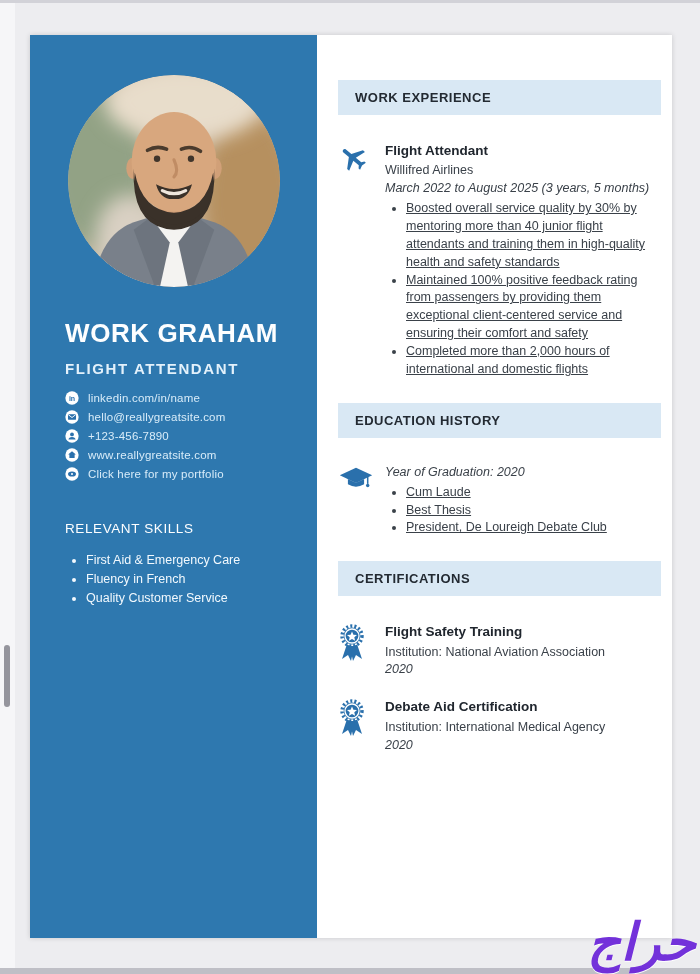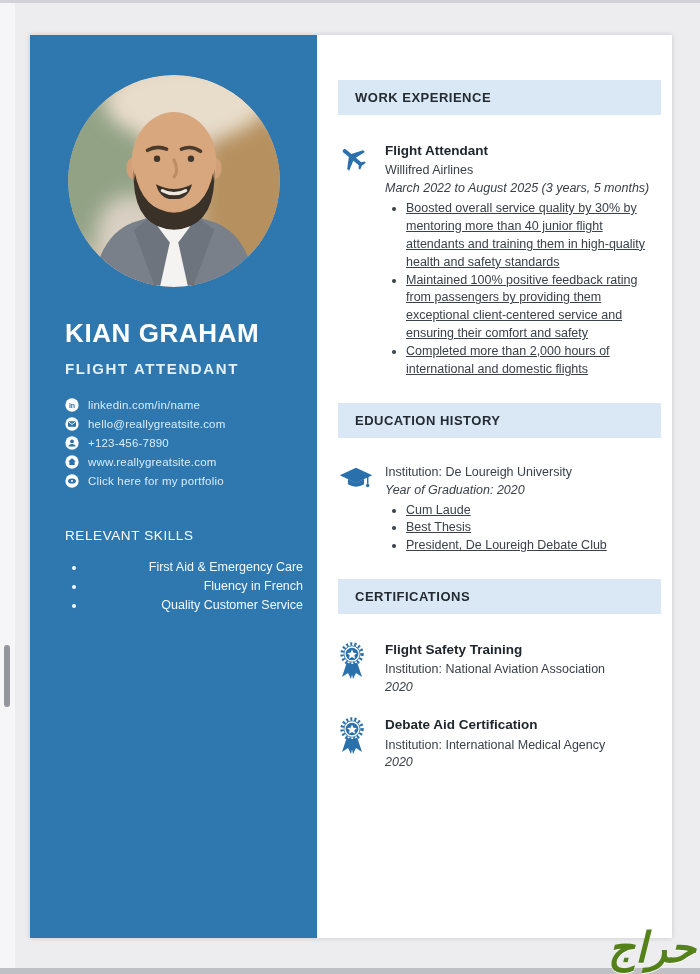--- a/index.html
+++ b/index.html
@@ -20,28 +20,28 @@
     background:#ffffff; box-shadow:0 0 5px rgba(0,0,0,.16);
     display:flex;
   }
 
   
   .sidebar { width:287px; background:#2e78af; color:#fff; flex-shrink:0; }
   .photo-wrap { width:212px; height:212px; margin:40px auto 0; border-radius:50%; overflow:hidden; }
   .photo-wrap svg { display:block; width:100%; height:100%; }
   .name  { margin:31px 18px 0 35px; font-size:26px; font-weight:bold; letter-spacing:.6px; color:#fdfeff; }
   .role  { margin:11px 18px 0 35px; font-size:15px; font-weight:bold; letter-spacing:1.6px; color:#e3f1fb; }
-  .contacts { margin:21px 12px 0 35px; }
+  .contacts { margin:14px 12px 0 35px; }
   .contact-row { display:flex; align-items:center; margin-bottom:5px; height:14px; }
   .cicon { width:14px; height:14px; margin-right:9px; flex-shrink:0; }
   .cicon svg { display:block; width:14px; height:14px; }
   .contact-text { font-size:11.5px; color:#d8ecf9; letter-spacing:.2px; white-space:nowrap; }
   .skills-header { margin:40px 18px 0 35px; font-size:13.5px; font-weight:normal; letter-spacing:.6px; color:#fdfeff; }
   .skills-list { margin:15px 14px 0 42px; list-style:disc; padding-left:14px; }
-  .skills-list li { font-size:12.5px; line-height:19px; color:#f2f9fe;text-align:right; }
+  .skills-list li { font-size:12.5px; line-height:19px; color:#f2f9fe; }
 
   
   .content { flex:1; min-width:0; }
   .section-bar {
     margin:45px 11px 0 21px; height:35px; background:#d9e8f4;
     display:flex; align-items:center; padding-left:17px;
   }
   .section-bar.later { margin-top:24px; }
   .section-title { font-size:13px; font-weight:bold; letter-spacing:.5px; color:#232a32; }
 
@@ -56,21 +56,21 @@
   ul.bullets li { margin:0;text-decoration:underline; }
 
   
   .scroll-thumb {
     position:absolute; left:4px; top:645px; width:6px; height:62px;
     background:#95959d; border-radius:3px;
   }
   .watermark {
     position:absolute; right:4px; bottom:2px; z-index:5;
     font-family:"DejaVu Sans",sans-serif; font-weight:bold; font-style:italic;
-    font-size:42px; color:#4d7c0f; text-shadow:0 1px 0 #ffffff;
+    font-size:52px; color:#6d28d9; text-shadow:0 1px 0 #ffffff;
     direction:rtl; letter-spacing:4px; opacity:.95; pointer-events:none;
   }
 </style>
 </head>
 <body>
 
 <div class="edge-top"></div>
 <div class="left-strip"></div>
 
 <div class="page">
@@ -107,21 +107,21 @@
           <path d="M89 109 Q100 115 111 109" stroke="#efe6dc" stroke-width="3" fill="none" stroke-linecap="round"></path>
           <circle cx="84" cy="79" r="3" fill="#40352b"></circle>
           <circle cx="116" cy="79" r="3" fill="#40352b"></circle>
           <path d="M75 71 q9 -5 18 -1" stroke="#4a3b2d" stroke-width="3.4" fill="none" stroke-linecap="round"></path>
           <path d="M107 70 q9 -4 18 2" stroke="#4a3b2d" stroke-width="3.4" fill="none" stroke-linecap="round"></path>
           <path d="M100 80 q5 11 0 16" stroke="#c08c64" stroke-width="3" fill="none" stroke-linecap="round"></path>
         </g>
       </svg>
     </div>
 
-    <div class="name">KIAN GRAHAM</div>
+    <div class="name">WORK GRAHAM</div>
     <div class="role">FLIGHT ATTENDANT</div>
 
     <div class="contacts">
       <div class="contact-row">
         <span class="cicon">
           <svg viewBox="0 0 16 16">
               <circle cx="8" cy="8" r="7.6" fill="#ffffff"></circle>
               <text x="8" y="11" font-size="8" font-weight="bold" text-anchor="middle" fill="#2a70ac" font-family="Liberation Sans, sans-serif">in</text>
             </svg>
         </span>
@@ -207,21 +207,20 @@
     <div class="entry">
       <div class="entry-icon">
         <svg width="36" height="27" viewBox="0 0 40 30">
           <path d="M20 3 L38 11.5 L20 20 L2 11.5 Z" fill="#2a70ac"></path>
           <path d="M11 15.5 V21.5 q9 5.5 18 0 V15.5 L20 19.7 Z" fill="#2a70ac"></path>
           <path d="M33 13 V21" stroke="#2a70ac" stroke-width="1.7"></path>
           <circle cx="33" cy="22.8" r="1.9" fill="#2a70ac"></circle>
         </svg>
       </div>
       <div class="entry-body">
-        <div>Institution: De Loureigh University</div>
         <div class="italic">Year of Graduation: 2020</div>
         <ul class="bullets">
           <li>Cum Laude</li>
           <li>Best Thesis</li>
           <li>President, De Loureigh Debate Club</li>
         </ul>
       </div>
     </div>
 
     <div class="section-bar later">

